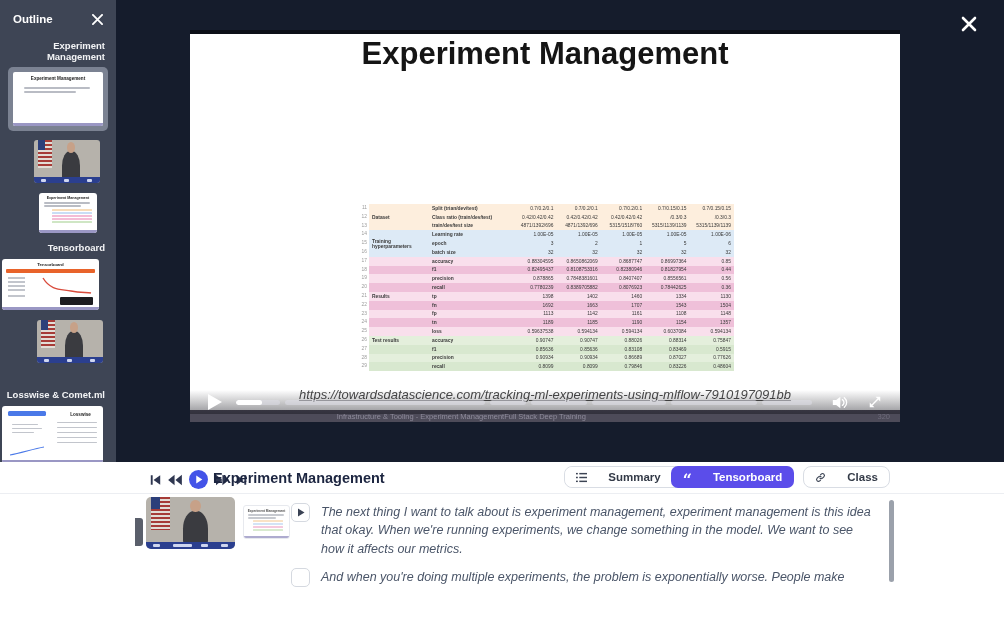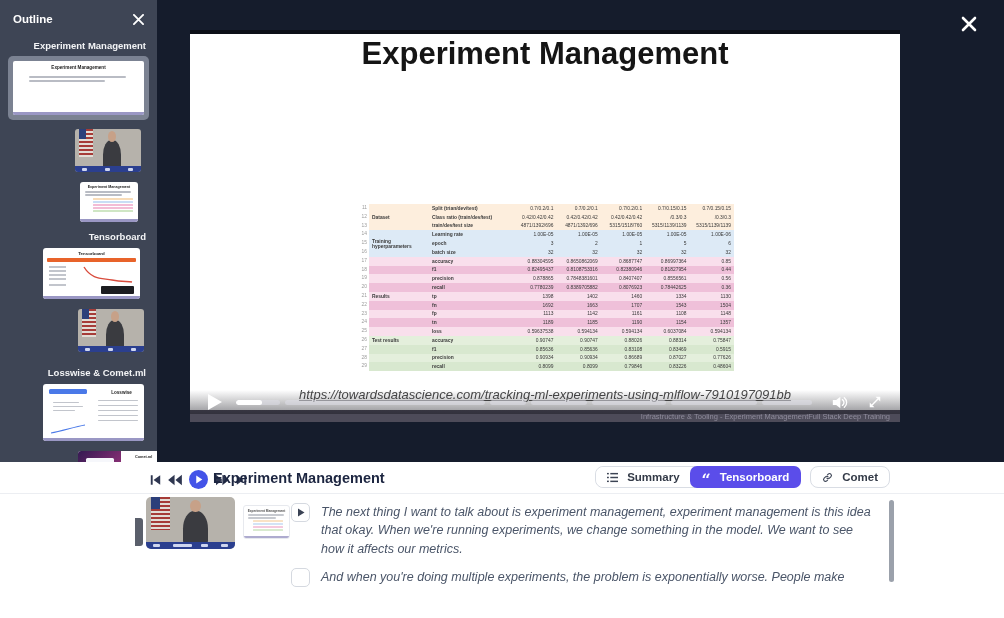--- a/index.html
+++ b/index.html
@@ -1,20 +1,20 @@
 <!DOCTYPE html>
 <html><head>
 <meta charset="utf-8">
 <style>
   * { margin:0; padding:0; box-sizing:border-box; }
   html,body { width:1004px; height:618px; font-family:"Liberation Sans", sans-serif; }
   .stage { position:relative; width:1004px; height:618px; background:#151c2c; overflow:hidden; }
 
   
-  .sidebar { position:absolute; left:0; top:0; width:157px; height:462px; background:#3e4555; overflow:hidden; }
+  .sidebar { position:absolute; left:0; top:0; width:116px; height:462px; background:#3e4555; overflow:hidden; }
   .sb-head { display:flex; justify-content:space-between; align-items:center; padding:13px 13px 7px 13px; }
   .sb-title { color:#fff; font-size:11.5px; font-weight:bold; }
   .sb-close { background:none; border:none; cursor:pointer; line-height:0; }
   .sb-sec { text-align:right; padding-right:11px; font-size:9.5px; font-weight:bold; color:#f3f4f6; margin-top:8px; margin-bottom:0; }
   .thumb-wrap-selected { margin:5px 8px 0 8px; background:#7b8292; border-radius:5px; padding:5px; }
   .mini-slide { position:relative; background:#fff; border-radius:2px; overflow:hidden; }
   .ms-title { text-align:center; font-weight:bold; color:#222; }
   .ms-line { position:absolute; height:1.5px; background:#b9bcc4; border-radius:1px; }
   .ms-footer { position:absolute; left:0; right:0; bottom:0; background:#9a97c4; }
   .thumb { border-radius:3px; overflow:hidden; position:relative; cursor:pointer; }
@@ -85,21 +85,21 @@
   .vfoot-r { flex:1; text-align:right; color:#6f6c7c; }
 
   
   .panel { position:absolute; left:0; top:462px; width:1004px; height:156px; background:#fff; }
   .phead { position:relative; height:32px; border-bottom:1px solid #eceef2; }
   .pcontrols { position:absolute; left:150px; top:8px; display:flex; align-items:center; gap:7px; }
   .pc-btn { background:none; border:none; cursor:pointer; line-height:0; padding:0; }
   .ptitle { position:absolute; left:213px; top:8px; font-size:14.5px; font-weight:bold; color:#1c2540; }
   .pbuttons { position:absolute; right:114px; top:4px; display:flex; gap:9px; align-items:center; }
   .btn-group { display:flex; border:1px solid #d9dde4; border-radius:8px; align-items:stretch; }
-  .btn { display:flex; align-items:center; gap:9px; font-size:11.5px; color:#333a47; background:#fff; border:none;
+  .btn { display:flex; align-items:center; gap:21px; font-size:11.5px; color:#333a47; background:#fff; border:none;
          cursor:pointer; padding:4px 11px; border-radius:8px; font-weight:bold; }
   .btn-transcript { background:#5b4dea; color:#fff; margin:-1px; border-radius:7px; padding:5px 12px; }
   .btn-share { border:1px solid #d9dde4; }
   .q-ic { font-family:"DejaVu Serif", serif; font-weight:bold; font-size:16px; line-height:6px; position:relative; top:4px; }
   .pbody { position:relative; height:123px; }
   
   .car-sliver { position:absolute; left:135px; top:24px; width:8px; height:28px; background:#5a5f6b; border-radius:0 3px 3px 0; cursor:pointer; }
   .car-main { position:absolute; left:146px; top:3px; width:89px; height:52px; border-radius:5px; overflow:hidden; cursor:pointer; }
   .car-side { position:absolute; left:243px; top:11px; width:47px; height:34px; background:#fff; border:1px solid #e2e4ea;
               border-radius:3px; opacity:0.8; overflow:hidden; cursor:pointer; }
@@ -177,21 +177,21 @@
     <div class="thumb vframe" style="width:66px; height:43px; margin:10px 13px 0 auto;">
       <span class="vf-flag"></span>
         <span class="vf-person"></span>
       <span class="vf-strip">
           <i style="left:10%;"></i>
           <i style="left:45%;"></i>
           <i style="left:80%;"></i>
         </span>
     </div>
 
-    <div class="sb-sec" style="margin-top:15px;">Losswise &amp; Comet.ml</div>
+    <div class="sb-sec" style="margin-top:26px;">Losswise &amp; Comet.ml</div>
 
     <div class="thumb mini-slide" style="width:101px; height:57px; margin:6px 13px 0 auto;">
       <span class="lw-bluebar" style="left:6%; top:5px; width:38%; height:5px;"></span>
       <span class="lw-gline" style="left:10%; top:18px; width:26%;"></span>
       <span class="lw-gline" style="left:10%; top:22px; width:30%;"></span>
       <span class="lw-gline" style="left:10%; top:26px; width:22%;"></span>
       <svg width="36" height="14" viewBox="0 0 36 14" style="position:absolute; left:7%; bottom:6px;">
         <path d="M1 12 C12 10 24 6 35 4" stroke="#4a79e8" stroke-width="1.2" fill="none"></path>
       </svg>
       <div class="ms-title" style="position:absolute; right:12%; top:6px; font-size:4.6px;">Losswise</div>
@@ -467,20 +467,21 @@
           <polygon points="13,3 21,3 21,11" fill="#fff"></polygon>
           <polygon points="3,13 3,21 11,21" fill="#fff"></polygon>
           <line x1="7" y1="17" x2="17" y2="7" stroke="#fff" stroke-width="2.4"></line>
         </svg>
       </button>
     </div>
 
     <div class="vfooter">
       <span class="vfoot-l">Infrastructure &amp; Tooling - Experiment Management</span>
       <span class="vfoot-c">Full Stack Deep Training</span>
+      <span class="vfoot-r">320</span>
     </div>
   </div>
 
   <section class="panel">
     <div class="phead">
       <div class="pcontrols">
         <button class="pc-btn">
           <svg width="11" height="12" viewBox="0 0 14 14">
               <path d="M1 1h2.4v12H1z M13 1L4.5 7 13 13z" fill="#2e3650"></path>
             </svg>
@@ -526,21 +527,21 @@
           <button class="btn btn-transcript">
             <span class="q-ic">“</span>
             <span>Tensorboard</span>
           </button>
         </div>
         <button class="btn btn-share">
           <svg width="11" height="11" viewBox="0 0 24 24">
             <path d="M10.6 13.4a4 4 0 0 0 5.7 0l3-3a4 4 0 0 0-5.7-5.7l-1.7 1.7" stroke="#3c4454" stroke-width="2.4" fill="none" stroke-linecap="round"></path>
             <path d="M13.4 10.6a4 4 0 0 0-5.7 0l-3 3a4 4 0 0 0 5.7 5.7l1.7-1.7" stroke="#3c4454" stroke-width="2.4" fill="none" stroke-linecap="round"></path>
           </svg>
-          <span>Comet</span>
+          <span>Class</span>
         </button>
       </div>
     </div>
 
     <div class="pbody">
       <span class="car-sliver"></span>
       <div class="car-main vframe">
         <span class="vf-flag"></span>
           <span class="vf-person"></span>
         <span class="vf-strip">

